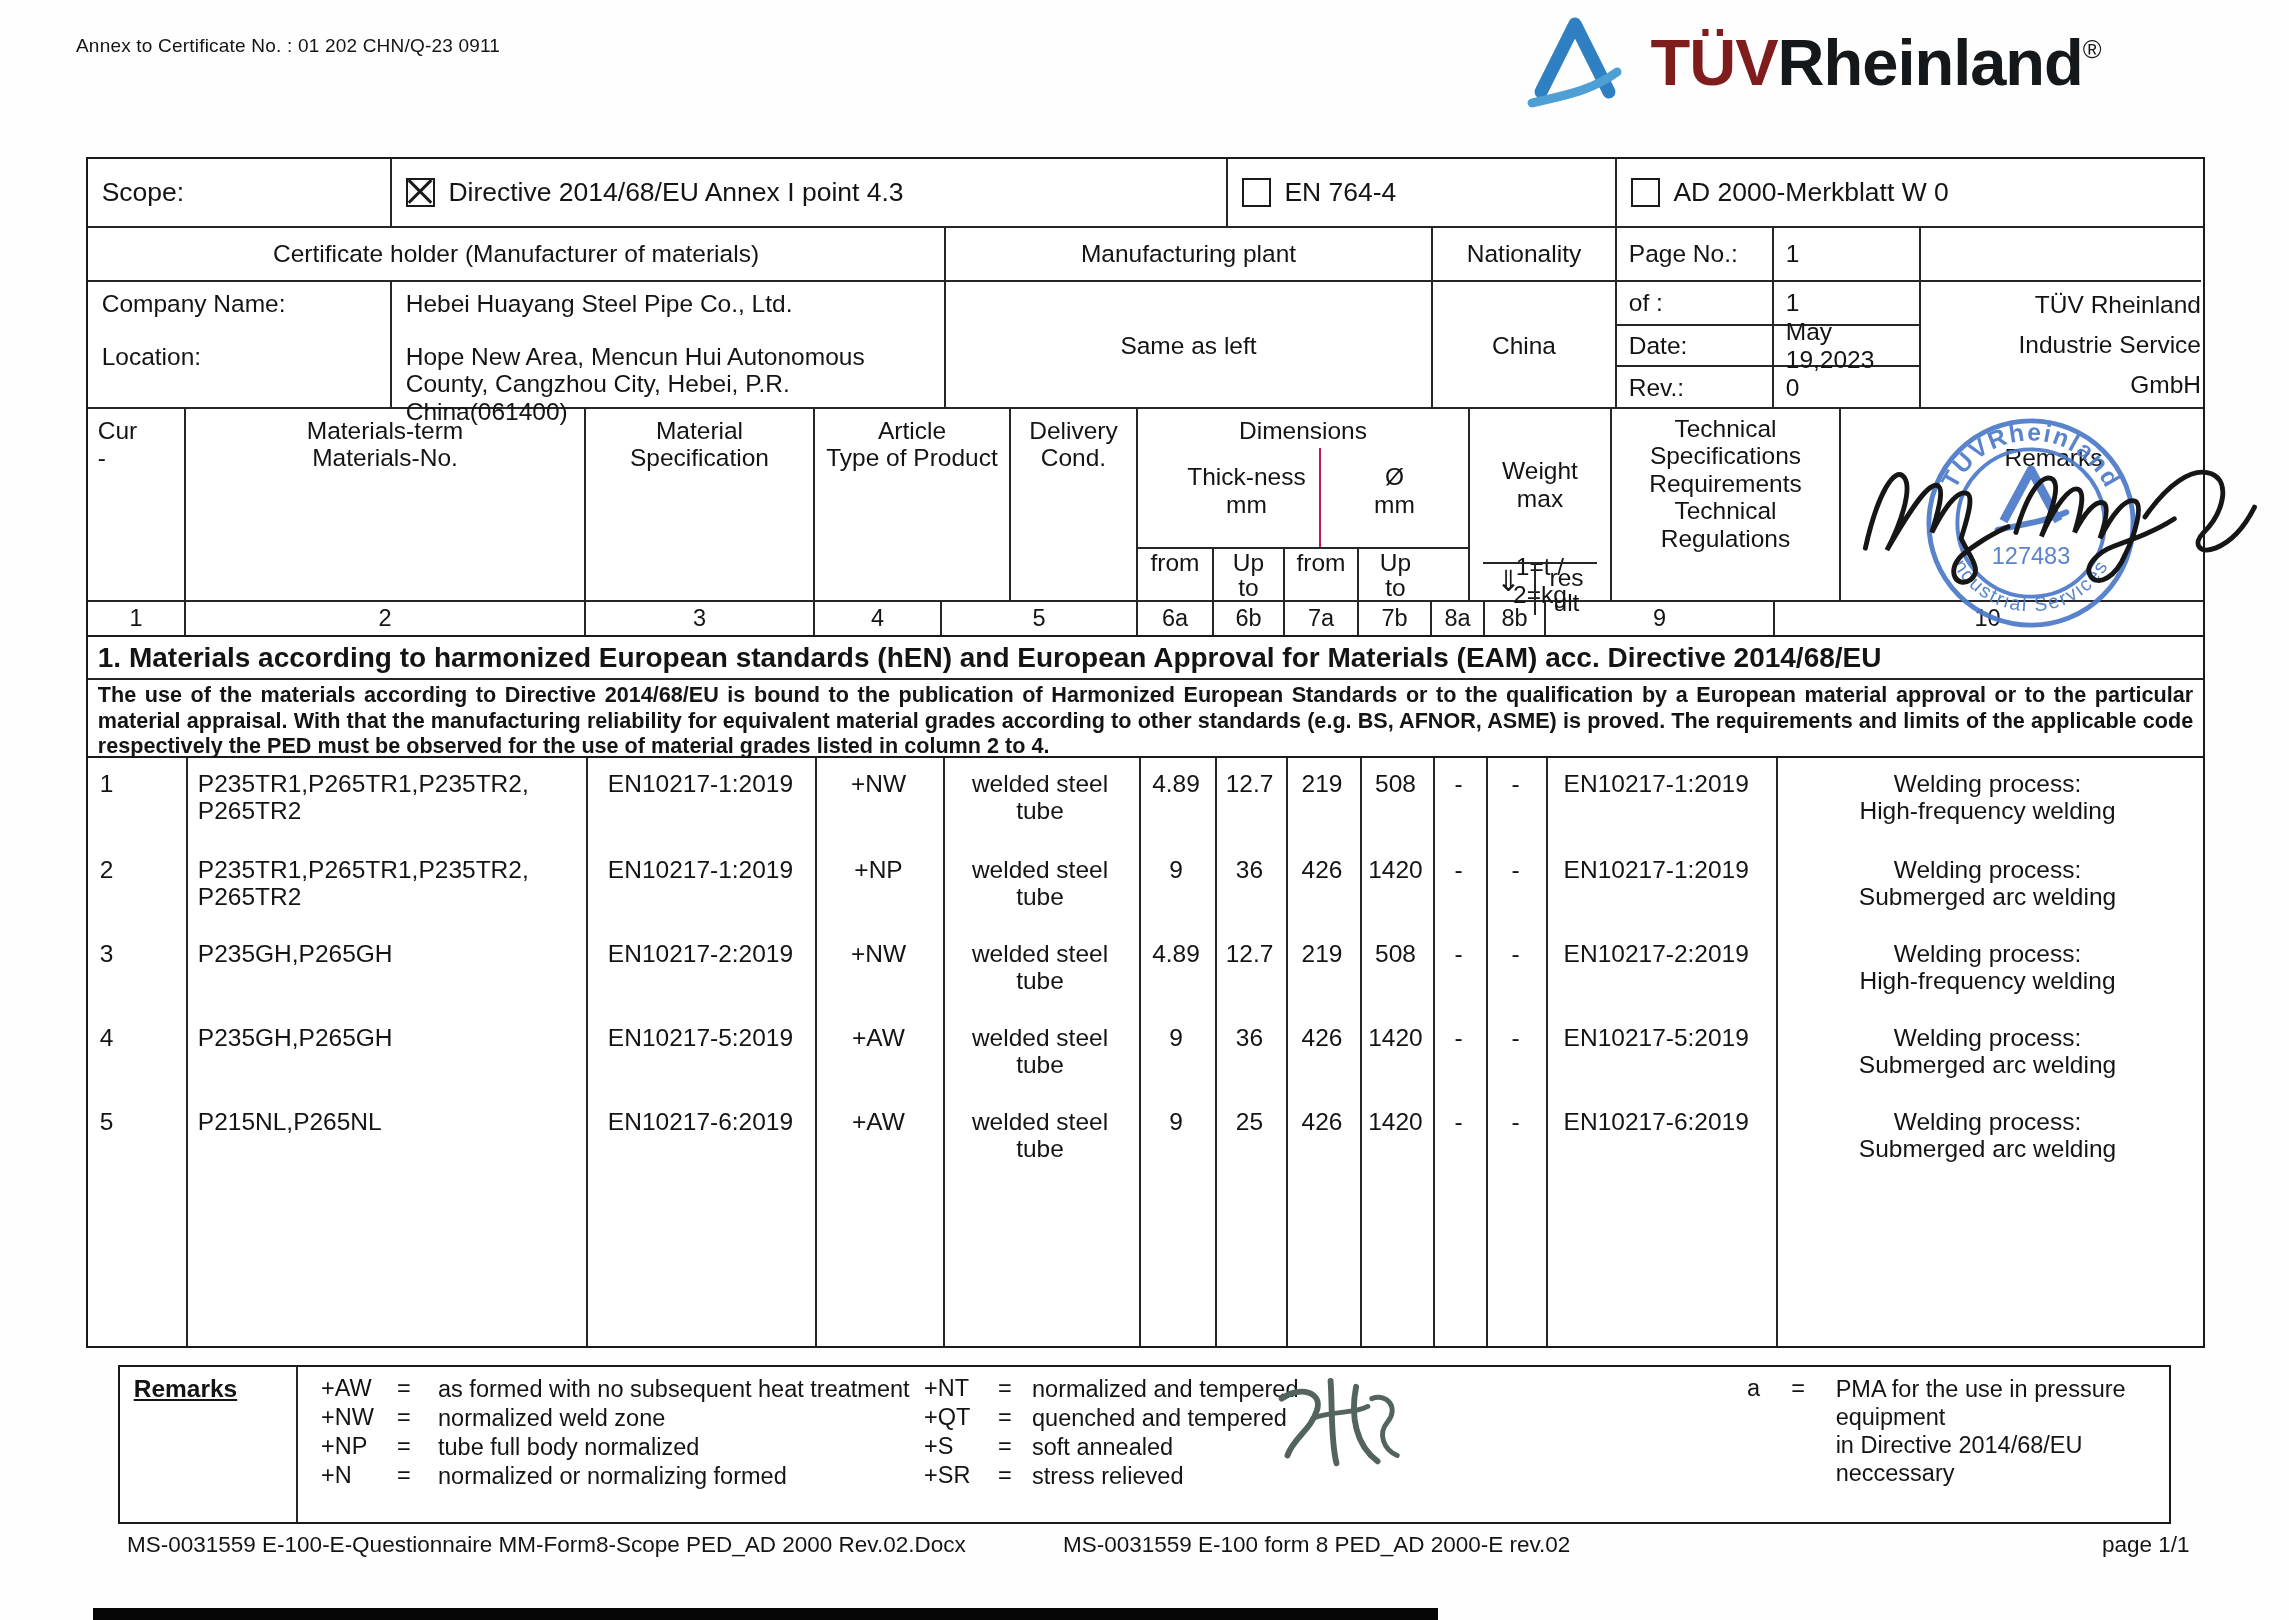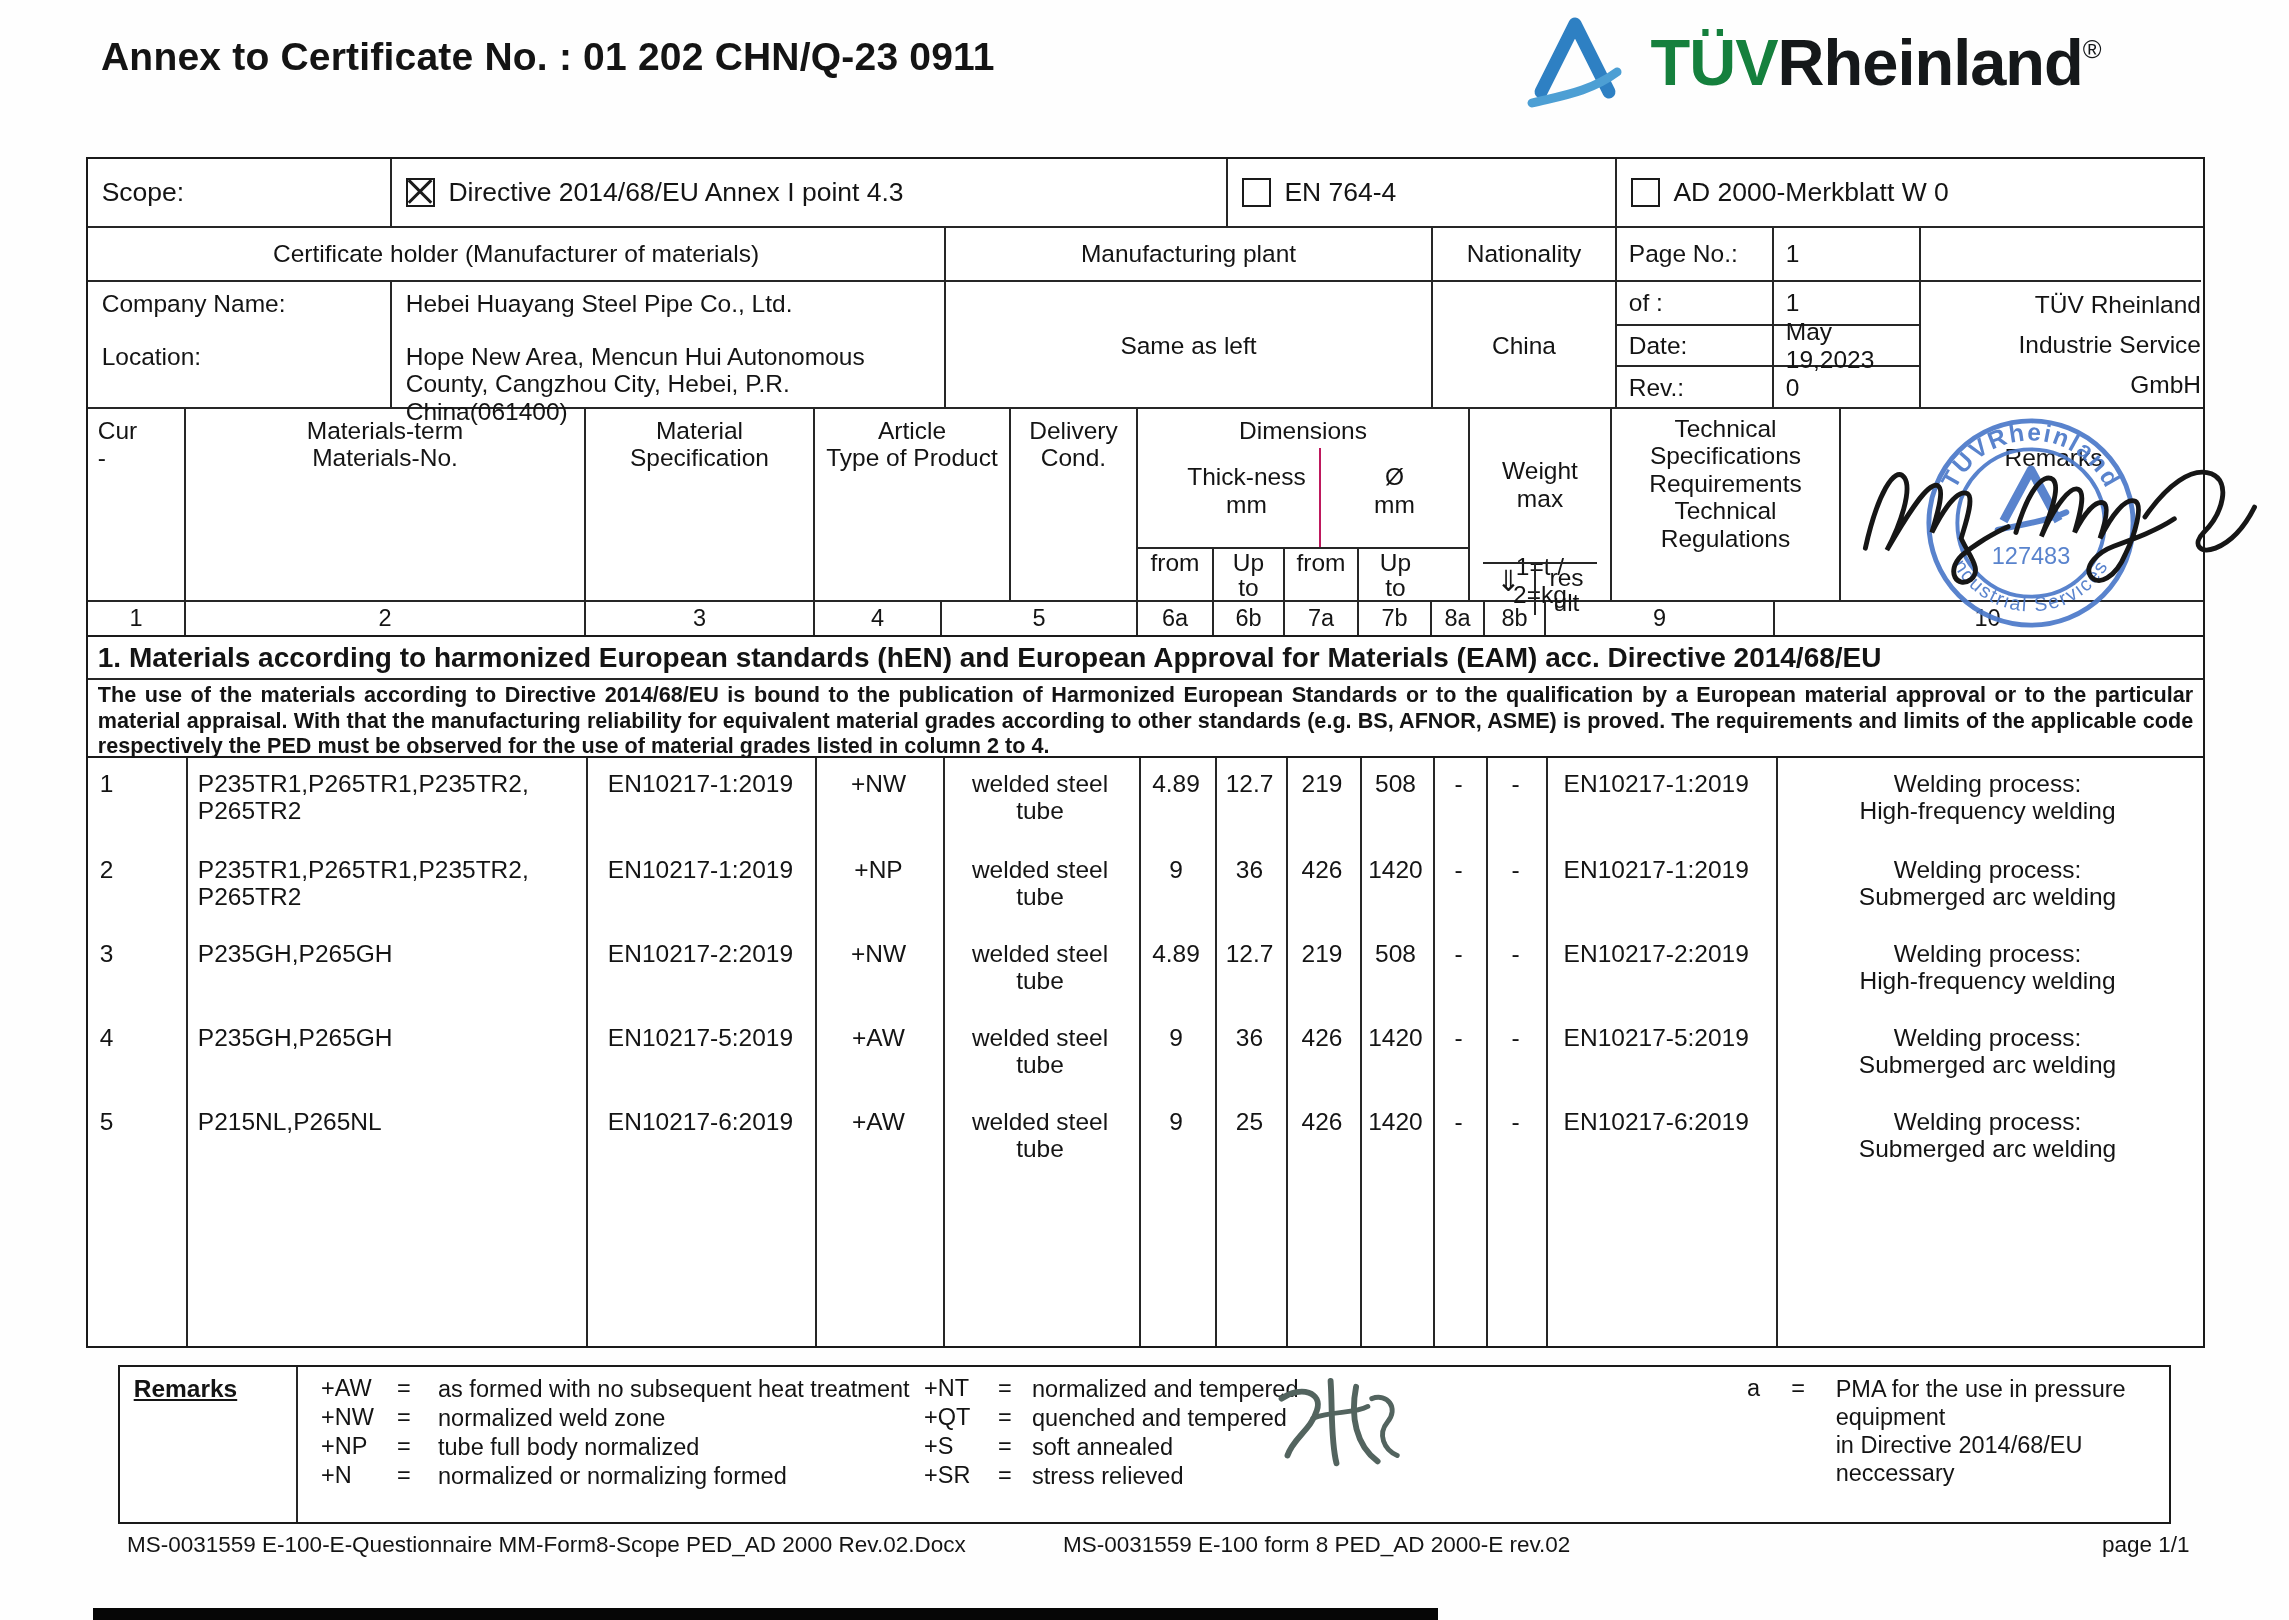--- a/index.html
+++ b/index.html
@@ -1,25 +1,25 @@
 <!DOCTYPE html>
 <html><head>
 <meta charset="utf-8">
 <style>
   * { box-sizing: border-box; margin: 0; padding: 0; }
   html,body { width:2290px; height:1620px; background:#ffffff; overflow:hidden;
               font-family:"Liberation Sans", sans-serif; color:#141414; }
   .page { position:relative; width:2290px; height:1620px; background:#fefefe; }
 
   
-  .annex-title { position:absolute; left:101px; top:35px; font-size:39px; font-weight:bold; letter-spacing:0.2px; }
+  .annex-title { position:absolute; left:76px; top:35px; font-size:19px; font-weight:normal; letter-spacing:0.2px; }
   .logo { position:absolute; left:1517px; top:7.8px; display:flex; align-items:flex-start; }
   .logo-tri { width:116px; height:110px; }
   .logo-text { font-size:65px; font-weight:bold; margin-left:17.6px; margin-top:17.6px; letter-spacing:-1px; }
-  .logo-tuv { color:#15803d; }
+  .logo-tuv { color:#7f1d1d; }
   .logo-rhein { color:#15181a; }
   .logo-reg { font-size:25.5px; vertical-align:27.4px; font-weight:normal; color:#15181a; }
 
   
   .doc-table { position:absolute; left:86px; top:157px; width:2119px; border:2.9px solid #1a1a1a; background:#fff; }
   .cell { border-right:2px solid #262626; }
   .cell.last { border-right:none; }
 
   .trow { display:flex; width:100%; }
   .scope-row { height:69px; border-bottom:2px solid #262626; align-items:stretch; }

